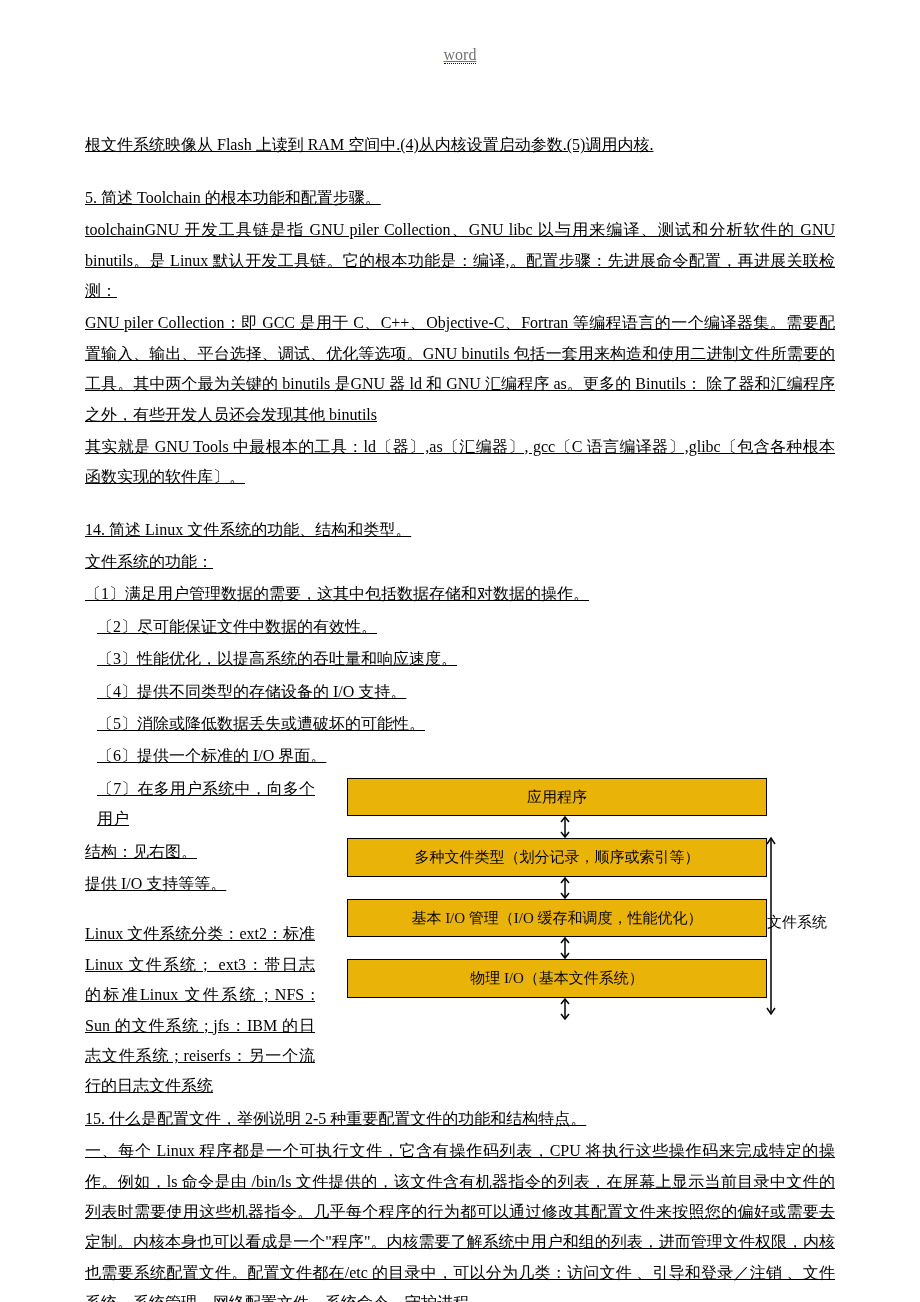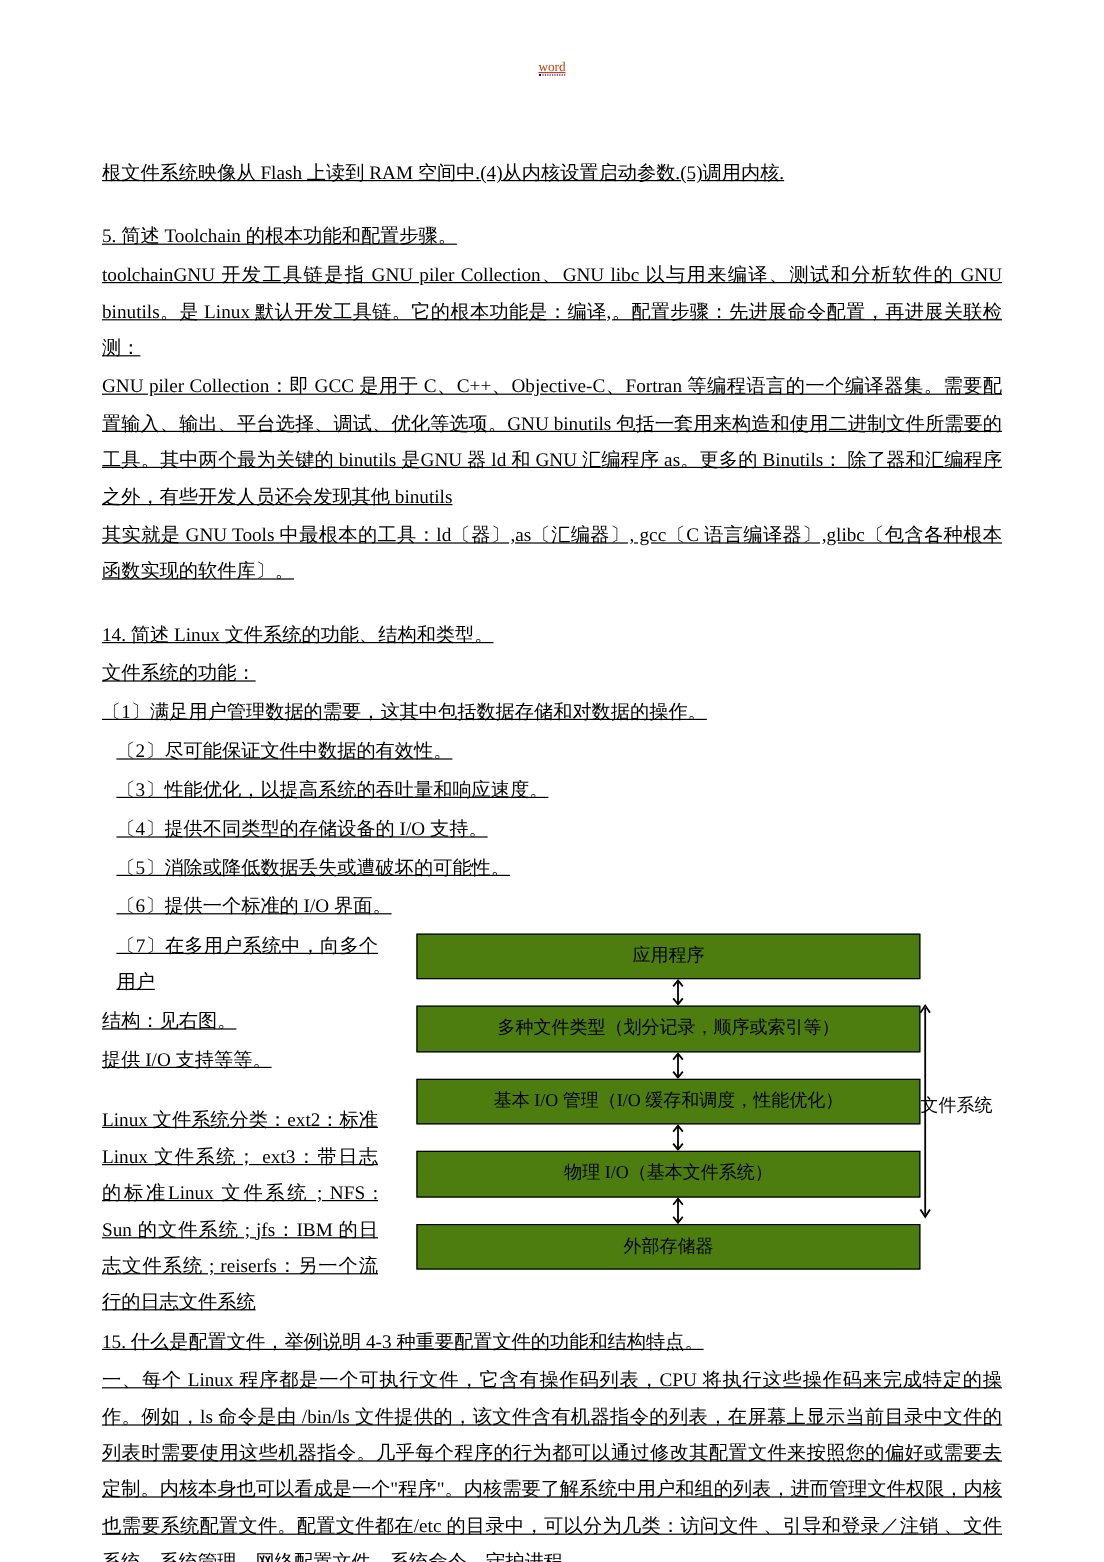--- a/index.html
+++ b/index.html
@@ -11,23 +11,23 @@
     font-size: 16px;
     line-height: 1.9;
     color: #000;
     padding: 40px 85px 30px 85px;
   }
   .header {
     text-align: center;
     margin-bottom: 60px;
   }
   .header-word {
-    color: #c2410c;
+    color: #737373;
     text-decoration: underline;
-    font-size: 11px;
+    font-size: 16px;
     border-bottom: 1px dotted #00a;
   }
   .para {
     text-align: justify;
     margin-bottom: 2px;
     text-decoration: underline;
   }
   .section-gap { height: 20px; }
   .row {
     display: flex;
@@ -38,21 +38,21 @@
   .diagram-col { flex: 1; padding-top: 4px; }
   .diagram {
     position: relative;
     width: 100%;
     font-family: "SimSun", serif;
   }
   .dbox {
     border: 1.5px solid #000;
     text-align: center;
     padding: 4px 2px;
-    background: #4d7c0f;
+    background: #eab308;
     font-size: 15px;
     margin-left: 24px;
     margin-right: 68px;
     position: relative;
   }
   .arrow-v {
     display: flex;
     justify-content: center;
     height: 22px;
     margin-left: 40px;
@@ -140,27 +140,26 @@
           </svg>
       </div>
       <div class="dbox">物理 I/O（基本文件系统）</div>
       <div class="arrow-v">
         <svg width="12" height="22">
             <line x1="6" y1="2" x2="6" y2="20" stroke="#000" stroke-width="1.5"></line>
             <polyline points="2,6 6,1 10,6" fill="none" stroke="#000" stroke-width="1.5"></polyline>
             <polyline points="2,16 6,21 10,16" fill="none" stroke="#000" stroke-width="1.5"></polyline>
           </svg>
       </div>
-      <div class="dbox">外部存储器</div>
 
       <svg class="bracket-svg" width="12" height="180">
         <line x1="6" y1="4" x2="6" y2="176" stroke="#000" stroke-width="1.5"></line>
         <polyline points="2,8 6,2 10,8" fill="none" stroke="#000" stroke-width="1.5"></polyline>
         <polyline points="2,172 6,178 10,172" fill="none" stroke="#000" stroke-width="1.5"></polyline>
       </svg>
       <div class="bracket-label" style="top:130px">文件系统</div>
 
     </div>
   </div>
 </div>
 
-<div class="para">15. 什么是配置文件，举例说明 4-3 种重要配置文件的功能和结构特点。</div>
+<div class="para">15. 什么是配置文件，举例说明 2-5 种重要配置文件的功能和结构特点。</div>
 <div class="para">一、每个 Linux 程序都是一个可执行文件，它含有操作码列表，CPU 将执行这些操作码来完成特定的操作。例如，ls 命令是由 /bin/ls 文件提供的，该文件含有机器指令的列表，在屏幕上显示当前目录中文件的列表时需要使用这些机器指令。几乎每个程序的行为都可以通过修改其配置文件来按照您的偏好或需要去定制。内核本身也可以看成是一个"程序"。内核需要了解系统中用户和组的列表，进而管理文件权限，内核也需要系统配置文件。配置文件都在/etc 的目录中，可以分为几类：访问文件 、引导和登录／注销 、文件系统、系统管理、网络配置文件、系统命令、守护进程。</div>
 
 </body></html>

